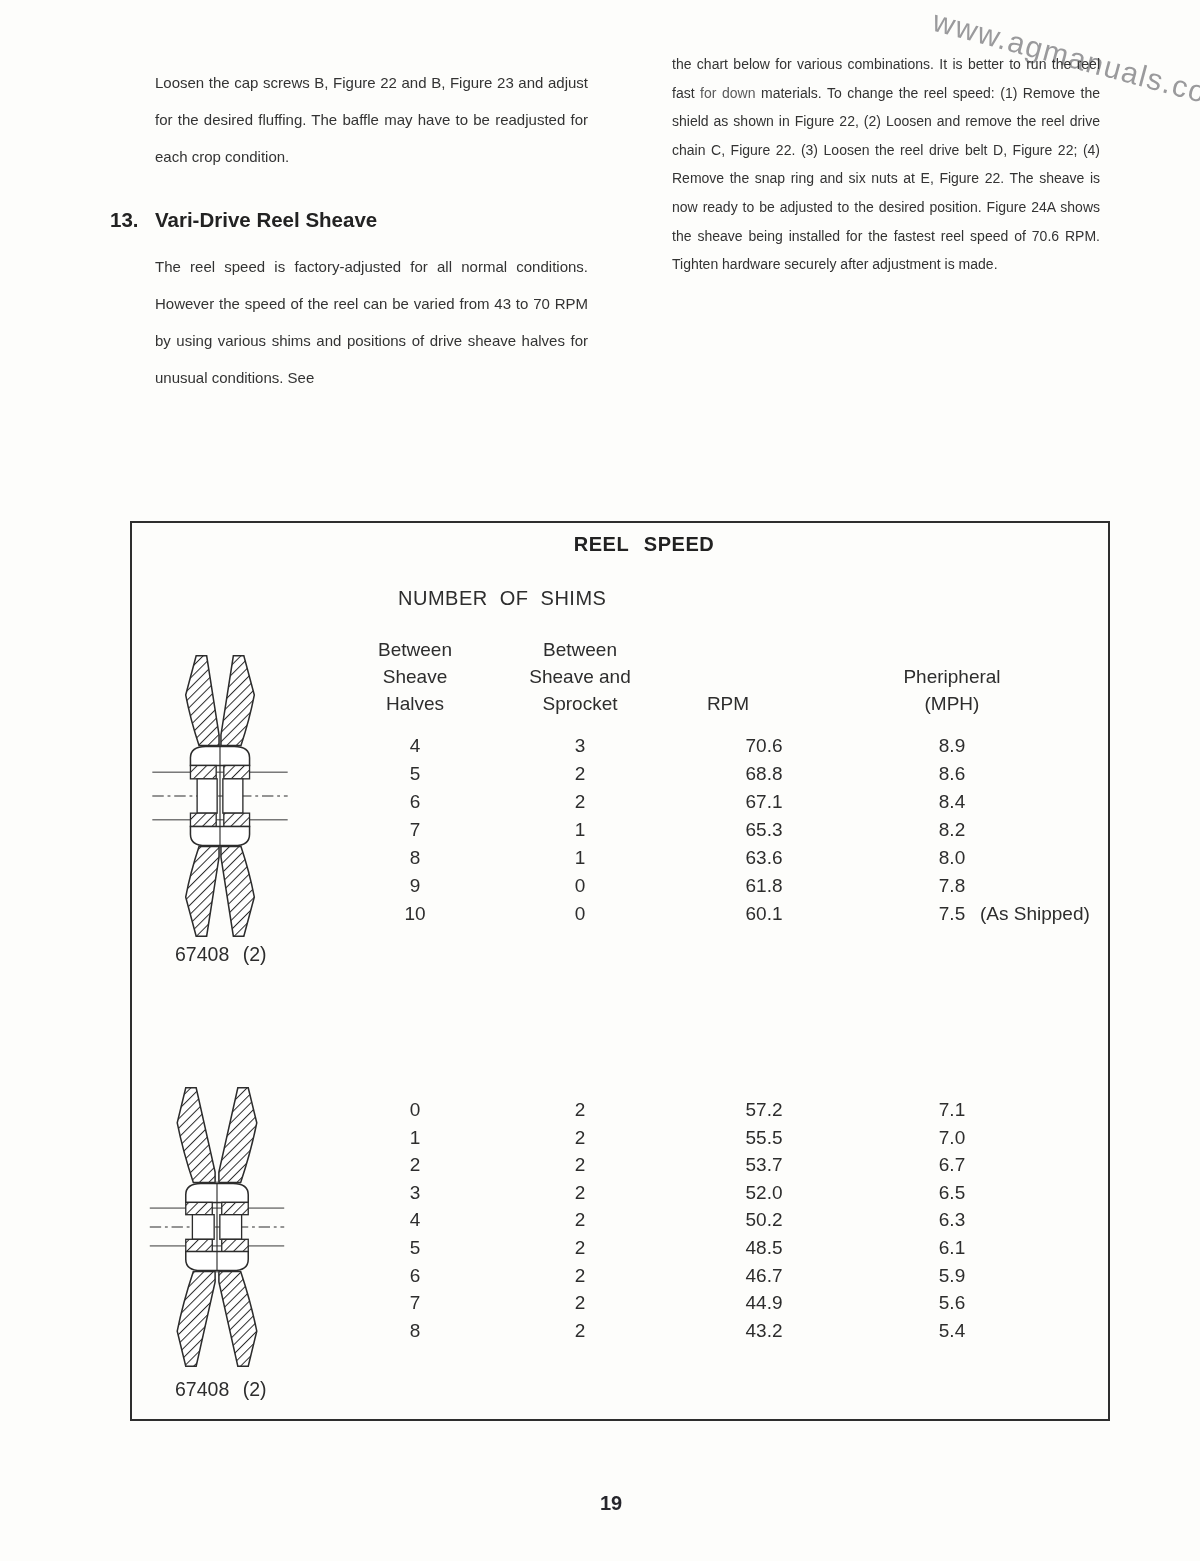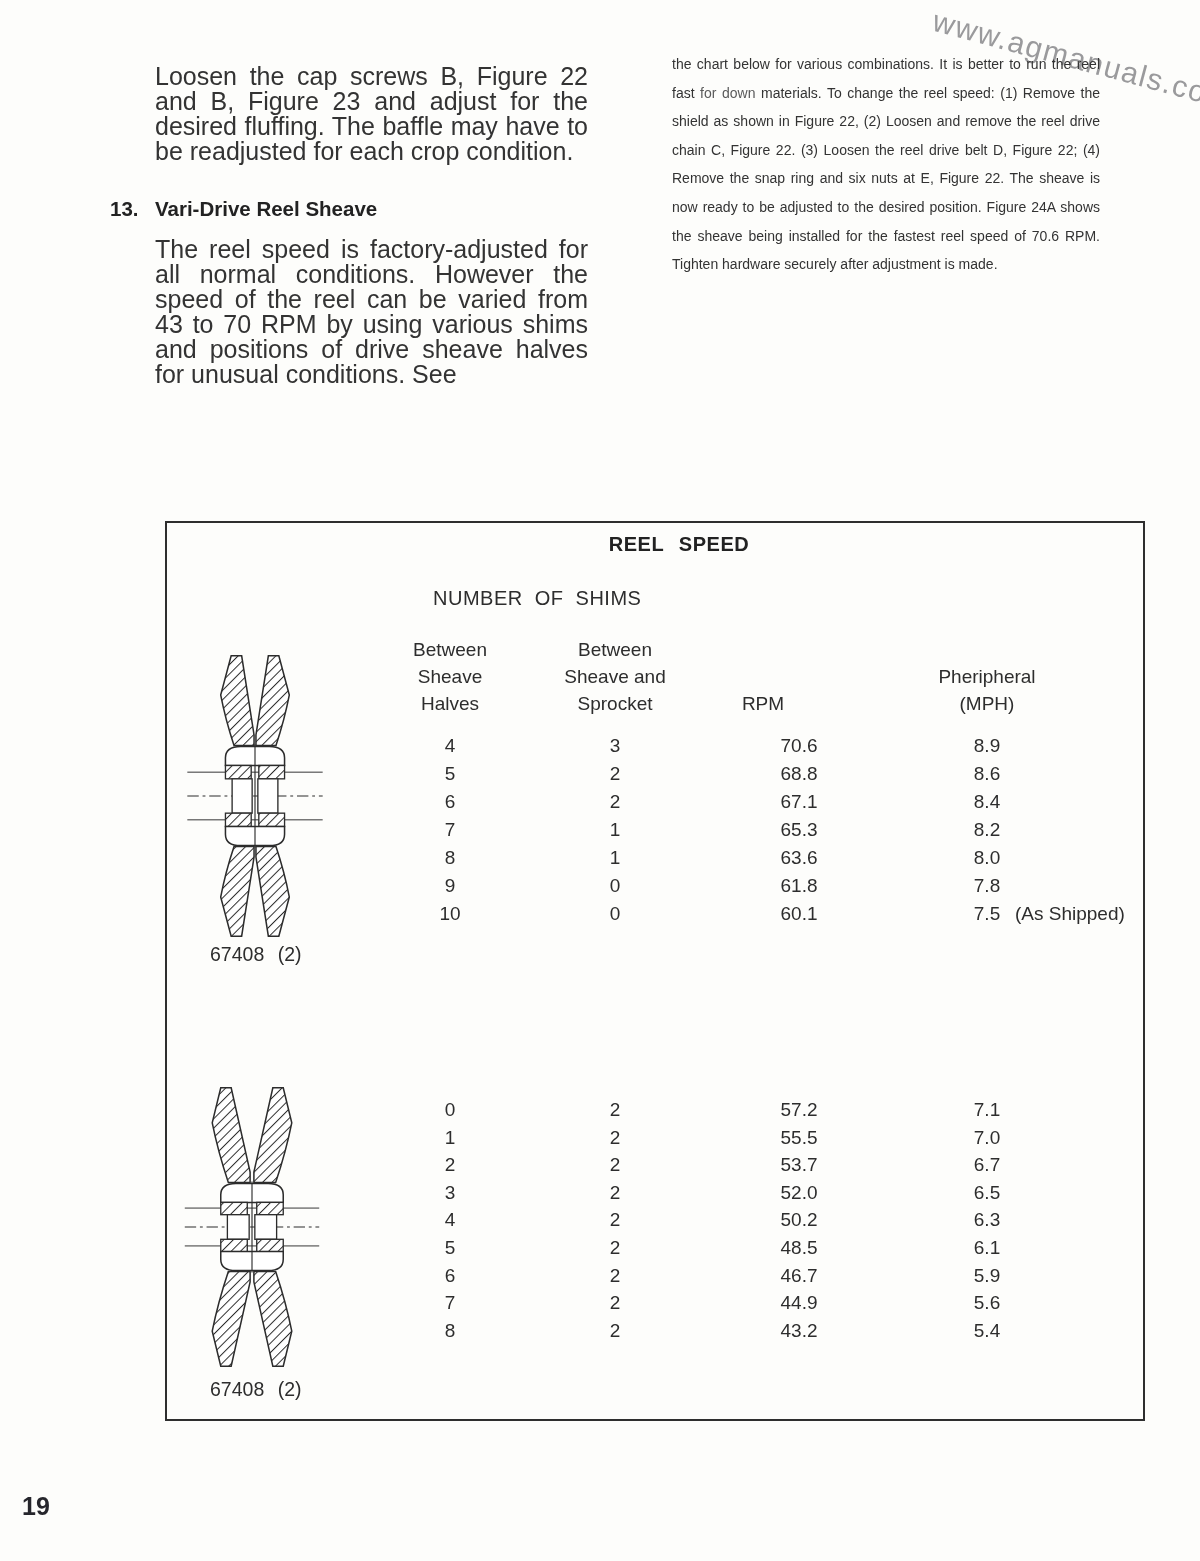--- a/index.html
+++ b/index.html
@@ -18,36 +18,36 @@
     transform:rotate(15deg);transform-origin:left top;
     white-space:nowrap;user-select:none;
   }
   
   .col-left{position:absolute;left:110px;top:48px;width:478px;}
   .col-right{position:absolute;left:672px;top:50px;width:428px;}
   .sec-head{display:flex;font-weight:700;font-size:20.5px;color:#222;}
   .sec-head .num{width:45px;flex:none;}
   .sec-body{
     margin-left:45px;margin-top:16px;
-    font-size:25px;line-height:25px;
+    font-size:15px;line-height:37px;
     text-align:justify;color:#333;
   }
   .sec-gap{margin-top:33px;}
   .para{
     font-size:14px;line-height:28.6px;
     text-align:justify;color:#333;margin:0 0 5px 0;
   }
   .light{color:#5a5a5a;}
   
   .tbl{
     position:absolute;left:130px;top:521px;
     width:980px;height:900px;
     border:2px solid #2e2e2e;
     box-sizing:border-box;
-    font-size:19px;color:#2d2d2d;margin-left:35px;
+    font-size:19px;color:#2d2d2d;
   }
   .tbl-title{
     position:absolute;top:10px;left:0;width:100%;
     box-sizing:border-box;padding-left:48px;
     text-align:center;font-weight:700;font-size:20px;
     letter-spacing:0.5px;word-spacing:9px;color:#222;
   }
   .tbl-group{
     position:absolute;left:266px;top:64px;
     font-size:20px;letter-spacing:0.5px;word-spacing:6px;
@@ -73,21 +73,21 @@
   .fig2{left:16px;top:562px;width:138px;height:284px;}
   .figlabel{
     position:absolute;font-size:19.5px;word-spacing:8px;white-space:nowrap;
   }
   .figlabel1{left:43px;top:420px;}
   .figlabel2{left:43px;top:855px;}
   
   .pagenum{
     position:absolute;top:1492px;left:0;width:100%;
     box-sizing:border-box;padding-left:22px;
-    font-weight:700;font-size:25px;color:#26262c;
+    text-align:center;font-weight:700;font-size:20px;color:#26262c;
   }
 </style>
 </head>
 <body>
 
 <div class="page">
 
   <div class="watermark">www.agmanuals.com</div>
 
   <div class="col-left">

